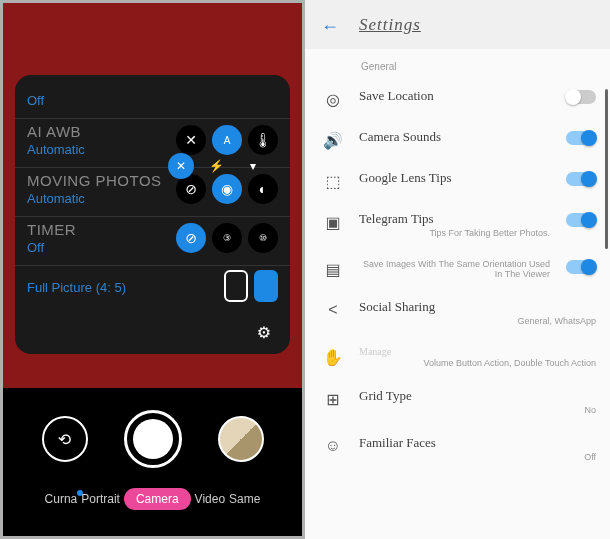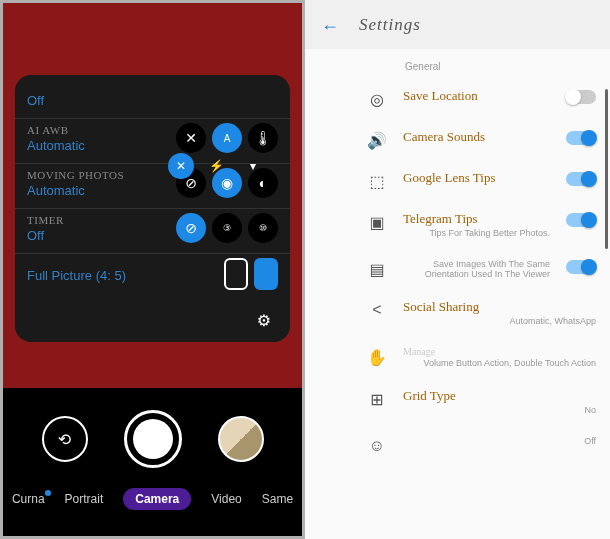--- a/index.html
+++ b/index.html
@@ -4,54 +4,54 @@
 <style>
   * { box-sizing: border-box; margin: 0; padding: 0; }
   body { font-family: sans-serif; width: 610px; height: 539px; overflow: hidden; display: flex; }
   
   
   .left { width: 305px; height: 539px; background: #8a1818; position: relative; border: 3px solid #b0b0b0; }
   .overlay-panel { position: absolute; top: 72px; left: 12px; right: 12px; background: #1a1a1a; border-radius: 16px; padding: 12px 0 42px 0; }
   .setting-row { display: flex; align-items: center; justify-content: space-between; padding: 4px 12px 10px 12px; border-bottom: 1px solid #333; }
   .setting-row:last-of-type { border-bottom: none; }
   .setting-text { flex: 1; }
-  .setting-label { font-size: 11px; color: #888; text-transform: uppercase; letter-spacing: 0.5px; font-family: Liberation Serif, serif; }
+  .setting-label { font-size: 15px; color: #888; text-transform: uppercase; letter-spacing: 0.5px; }
   .setting-value { font-size: 13px; color: #3380c8; margin-top: 2px; }
   .icons-group { display: flex; gap: 6px; align-items: center; }
   .icon-btn { width: 30px; height: 30px; border-radius: 50%; background: #000; display: flex; align-items: center; justify-content: center; color: #fff; font-size: 14px; }
   .icon-btn.active { background: #1e88e5; }
   .icon-btn.sq { border-radius: 6px; width: 24px; height: 32px; border: 2px solid #fff; background: transparent; }
   .icon-btn.sq.active { background: #1e88e5; border-color: #1e88e5; }
   .gear-row { position: absolute; bottom: 8px; right: 12px; }
   .gear { width: 28px; height: 28px; color: #fff; display: flex; align-items: center; justify-content: center; }
   .top-icons { position: absolute; top: 78px; right: 24px; display: flex; gap: 10px; }
   .top-icons .icon-btn { width: 26px; height: 26px; font-size: 12px; }
   
   .bottom-bar { position: absolute; bottom: 0; left: 0; right: 0; height: 148px; background: #000; }
   .controls { display: flex; align-items: center; justify-content: center; gap: 36px; padding-top: 22px; }
   .ctrl-btn { width: 46px; height: 46px; border-radius: 50%; border: 2px solid #fff; display: flex; align-items: center; justify-content: center; color: #fff; background: transparent; }
   .shutter { width: 58px; height: 58px; border-radius: 50%; border: 3px solid #fff; position: relative; }
   .shutter::after { content: ''; position: absolute; inset: 6px; border-radius: 50%; background: #fff; }
   .preview { width: 46px; height: 46px; border-radius: 50%; border: 2px solid #fff; background: linear-gradient(135deg, #e5d5b8 50%, #a8956b 50%); }
-  .modes { display: flex; justify-content: center; gap: 20px; padding-top: 20px; font-size: 12px; color: #ccc; align-items: center; }
+  .modes { display: flex; justify-content: center; gap: 4px; padding-top: 20px; font-size: 12px; color: #ccc; align-items: center; }
   .mode { cursor: pointer; position: relative; }
   .mode .dot { width: 6px; height: 6px; border-radius: 50%; background: #1e88e5; position: absolute; top: -2px; right: -6px; }
-  .mode.active { background: #4c1d95; padding: 4px 12px; border-radius: 12px; color: #fff; font-weight: bold; }
+  .mode.active { background: #ec4899; padding: 4px 12px; border-radius: 12px; color: #fff; }
   
   
   .right { width: 305px; height: 539px; background: #fafafa; display: flex; flex-direction: column; }
   .header { display: flex; align-items: center; padding: 14px 16px; gap: 20px; background: #f0f0f0; }
   .back { color: #1976d2; font-size: 18px; font-weight: bold; }
-  .title { font-family: serif; font-style: italic; font-size: 17px; color: #555; letter-spacing: 1px; }
+  .title { font-family: serif; font-style: italic; font-size: 17px; color: #555; letter-spacing: 1px; text-decoration: underline; }
   .section-label { font-size: 10px; color: #999; padding: 12px 0 6px 56px; }
-  .settings-list { flex: 1; overflow: hidden; position: relative; margin-left: 44px; }
+  .settings-list { flex: 1; overflow: hidden; position: relative; }
   .s-row { display: flex; align-items: flex-start; padding: 10px 14px 10px 18px; gap: 16px; }
   .s-icon { width: 20px; color: #555; flex-shrink: 0; display: flex; justify-content: center; padding-top: 2px; }
   .s-content { flex: 1; }
-  .s-title { font-size: 13px; color: #a16207; font-family: serif; }
+  .s-title { font-size: 13px; color: #404040; font-family: serif; }
   .s-sub { font-size: 9px; color: #999; margin-top: 1px; text-align: right; }
   .toggle { width: 30px; height: 14px; border-radius: 8px; background: #ccc; position: relative; flex-shrink: 0; margin-top: 2px; }
   .toggle::after { content: ''; position: absolute; width: 16px; height: 16px; border-radius: 50%; background: #fff; top: -1px; left: -1px; box-shadow: 0 1px 2px rgba(0,0,0,.3); }
   .toggle.on { background: #90caf9; }
   .toggle.on::after { background: #1e88e5; left: auto; right: -1px; }
   .scrollbar { position: absolute; right: 2px; top: 40px; width: 3px; height: 160px; background: #666; border-radius: 2px; }
 </style>
 </head>
 <body>
 
@@ -190,21 +190,21 @@
       <div class="s-content">
         <div class="s-sub">Save Images With The Same Orientation Used In The Viewer</div>
       </div>
       <div class="toggle on"></div>
     </div>
 
     <div class="s-row">
       <div class="s-icon">&lt;</div>
       <div class="s-content">
         <div class="s-title">Social Sharing</div>
-        <div class="s-sub">Automatic, WhatsApp</div>
+        <div class="s-sub">General, WhatsApp</div>
       </div>
     </div>
 
     <div class="s-row">
       <div class="s-icon">✋</div>
       <div class="s-content">
         <div class="s-title" style="color:#ccc;font-size:10px">Manage</div>
         <div class="s-sub">Volume Button Action, Double Touch Action</div>
       </div>
     </div>
@@ -213,18 +213,19 @@
       <div class="s-icon">⊞</div>
       <div class="s-content">
         <div class="s-title">Grid Type</div>
         <div class="s-sub">No</div>
       </div>
     </div>
 
     <div class="s-row">
       <div class="s-icon">☺</div>
       <div class="s-content">
+        <div class="s-title">Familiar Faces</div>
         <div class="s-sub">Off</div>
       </div>
     </div>
 
   </div>
 </div>
 
 </body></html>

